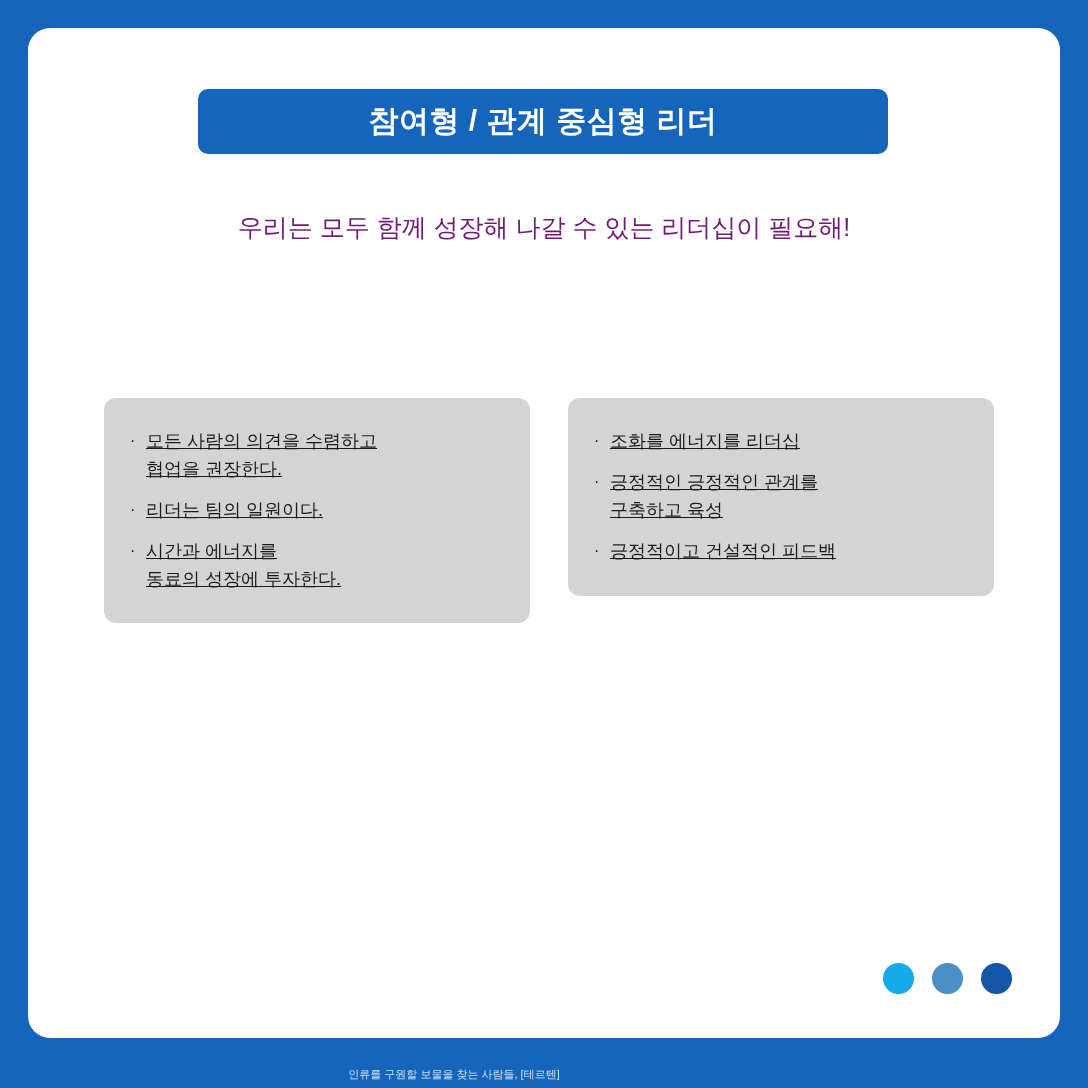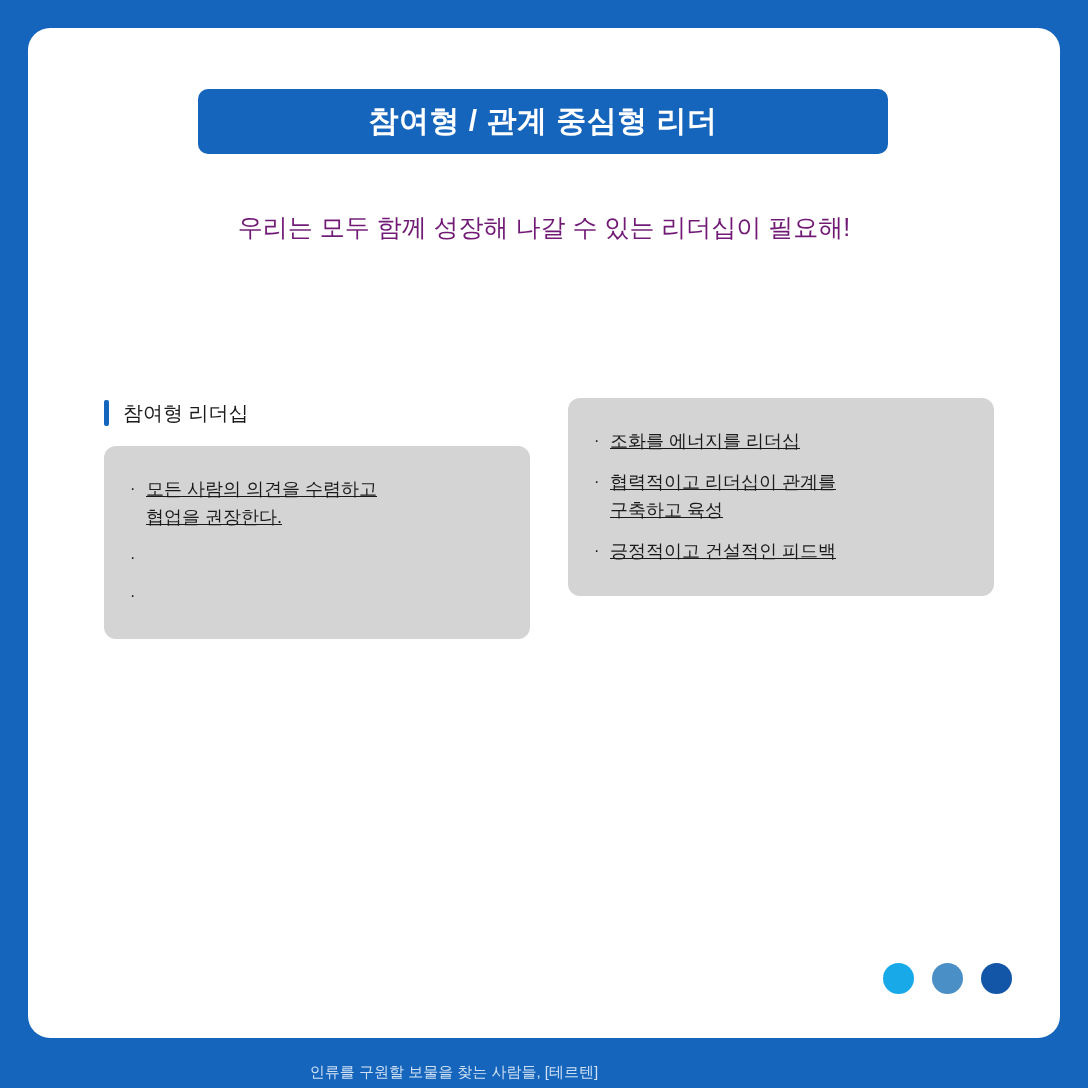--- a/index.html
+++ b/index.html
@@ -156,70 +156,69 @@
     border-radius: 50%;
   }
 
   
   .footer {
     position: absolute;
     left: 0;
     bottom: 6px;
     width: 908px;
     text-align: center;
-    font-size: 15px;
+    font-size: 11px;
     color: #cfe0f2;
   }
 </style>
 </head>
 <body>
 
 <div class="slide-frame">
   <div class="card">
 
     <div class="title-pill">
       <div class="title-text">참여형 / 관계 중심형 리더</div>
     </div>
 
     <div class="subtitle">우리는 모두 함께 성장해 나갈 수 있는 리더십이 필요해!</div>
 
     <div class="columns">
 
       <div class="column">
-        <div class="col-head">
-          <div class="col-bar"></div>
-          <div class="col-title">참여형 리더십</div>
-        </div>
         <div class="col-body">
           <ul class="bullet-list">
             <li class="bullet-item">
               <span class="bullet-dot">·</span>
               <span class="bullet-text">모든 사람의 의견을 수렴하고
 협업을 권장한다.</span>
             </li>
             <li class="bullet-item">
               <span class="bullet-dot">·</span>
-            </li>
-            <li class="bullet-item">
-              <span class="bullet-dot">·</span>
+              <span class="bullet-text">리더는 팀의 일원이다.</span>
+            </li>
+            <li class="bullet-item">
+              <span class="bullet-dot">·</span>
+              <span class="bullet-text">시간과 에너지를
+동료의 성장에 투자한다.</span>
             </li>
           </ul>
         </div>
       </div>
 
       <div class="column">
         <div class="col-body">
           <ul class="bullet-list">
             <li class="bullet-item">
               <span class="bullet-dot">·</span>
               <span class="bullet-text">조화를 에너지를 리더십</span>
             </li>
             <li class="bullet-item">
               <span class="bullet-dot">·</span>
-              <span class="bullet-text">협력적이고 리더십이 관계를
+              <span class="bullet-text">긍정적인 긍정적인 관계를
 구축하고 육성</span>
             </li>
             <li class="bullet-item">
               <span class="bullet-dot">·</span>
               <span class="bullet-text">긍정적이고 건설적인 피드백</span>
             </li>
           </ul>
         </div>
       </div>
 

